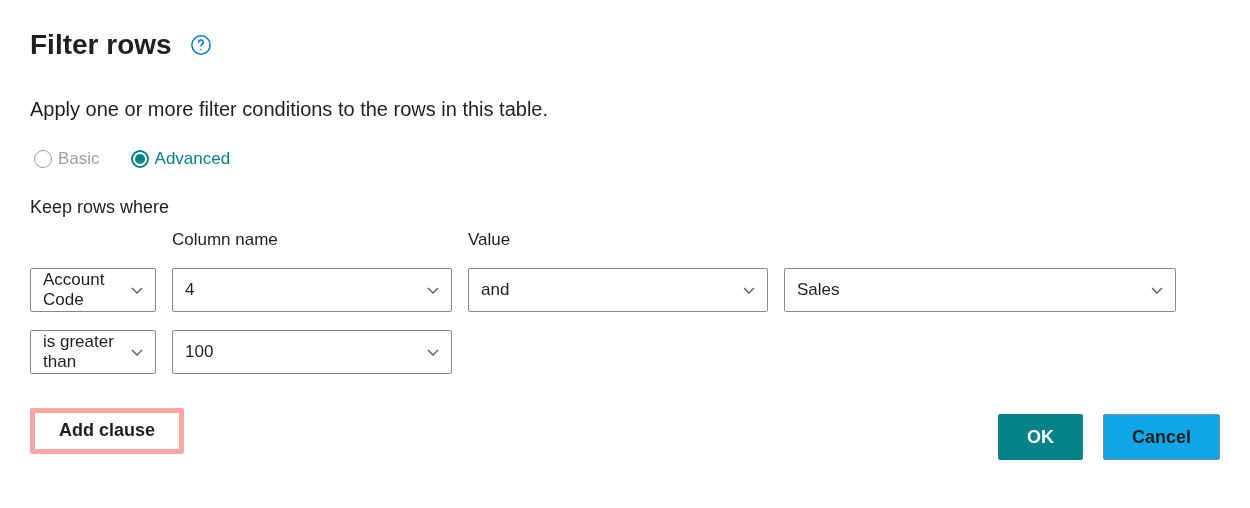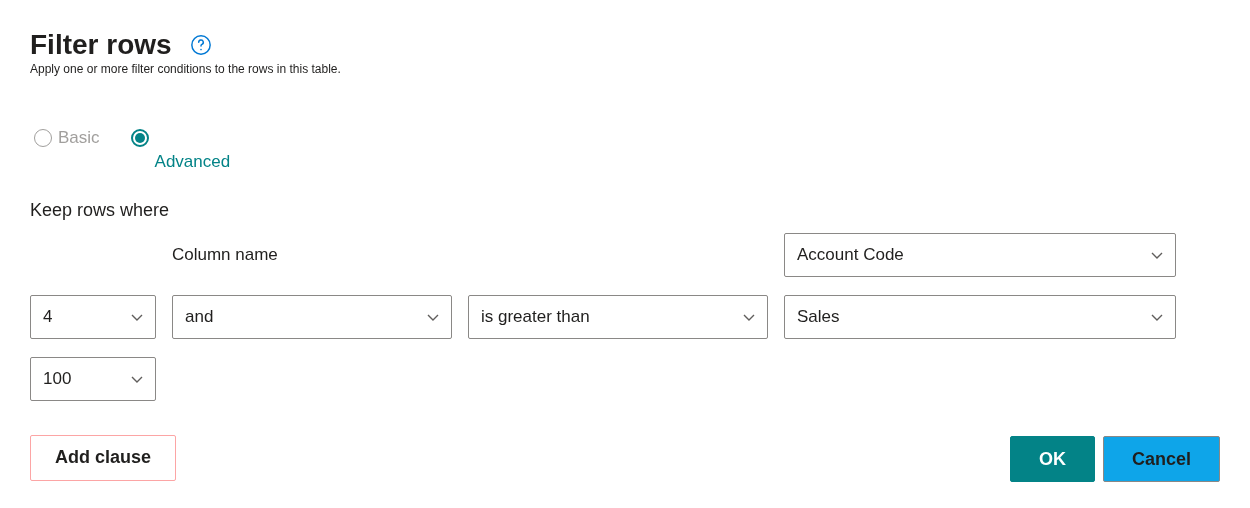--- a/index.html
+++ b/index.html
@@ -25,22 +25,23 @@
     line-height: 1.2;
   }
   .help-icon {
     color: #0078d4;
     display: flex;
     align-items: center;
     justify-content: center;
   }
 
   .subtitle {
-    font-size: 12px;
+    font-size: 20px;
     margin-bottom: 28px;
+    margin-top: 36px;
   }
 
   .mode-row {
     display: flex;
     align-items: center;
     gap: 31px;
     margin-left: 4px;
     margin-bottom: 28px;
     font-size: 17px;
   }
@@ -53,21 +54,21 @@
   .radio-outer {
     width: 18px; height: 18px;
     border-radius: 50%;
     display: flex;
     align-items: center;
     justify-content: center;
   }
   .radio-basic .radio-outer { border: 1.5px solid #a19f9d; }
   .radio-basic span.lbl { color: #a19f9d; }
   .radio-adv .radio-outer { border: 2px solid #038387; }
-  .radio-adv span.lbl { color: #038387; margin-top: 48px; }
+  .radio-adv span.lbl { color: #038387; }
   .radio-inner {
     width: 10px; height: 10px; border-radius: 50%; background: #038387;
   }
 
   .keep-rows {
     font-size: 18px;
     margin-bottom: 12px;
   }
 
   .grid {
@@ -97,35 +98,35 @@
   .chevron {
     flex: 0 0 auto;
     display: flex;
     align-items: center;
   }
 
   .add-clause {
     margin-top: 34px;
     height: 46px;
     padding: 0 24px;
-    border: 1px solid #fca5a5;
+    border: 5px solid #fca5a5;
     border-radius: 2px;
     background: #fff;
     font-size: 18px;
     font-weight: 600;
     color: #201f1e;
     cursor: pointer;
   }
 
   .footer {
     position: absolute;
     right: 30px;
-    bottom: 26px;
-    display: flex;
-    gap: 8px;
+    bottom: 48px;
+    display: flex;
+    gap: 20px;
   }
   .btn {
     height: 46px;
     padding: 0 28px;
     border-radius: 2px;
     font-size: 18px;
     font-weight: 600;
     cursor: pointer;
   }
   .btn-primary {
@@ -172,20 +173,21 @@
   </div>
 </div>
 
 <div class="keep-rows">Keep rows where</div>
 
 
 <div class="grid">
 
   <div></div>
   <div class="col-h">Column name</div>
+  <div class="col-h">Value</div>
 
   <div></div>
 
   <div class="selectbox">
     <span>Account Code</span>
     <span class="chevron">
       <svg width="16" height="16" viewBox="0 0 16 16" fill="none" stroke="#605e5c" stroke-width="1.4">
           <path d="M3 6l5 5 5-5"></path>
         </svg>
     </span>
@@ -204,30 +206,30 @@
   <div class="selectbox">
     <span>and</span>
     <span class="chevron">
       <svg width="16" height="16" viewBox="0 0 16 16" fill="none" stroke="#605e5c" stroke-width="1.4">
           <path d="M3 6l5 5 5-5"></path>
         </svg>
     </span>
   </div>
 
   <div class="selectbox">
+    <span>Sales</span>
+    <span class="chevron">
+      <svg width="16" height="16" viewBox="0 0 16 16" fill="none" stroke="#605e5c" stroke-width="1.4">
+          <path d="M3 6l5 5 5-5"></path>
+        </svg>
+    </span>
+  </div>
+
+  <div class="selectbox">
     <span>is greater than</span>
-    <span class="chevron">
-      <svg width="16" height="16" viewBox="0 0 16 16" fill="none" stroke="#605e5c" stroke-width="1.4">
-          <path d="M3 6l5 5 5-5"></path>
-        </svg>
-    </span>
-  </div>
-
-  <div class="selectbox">
-    <span>Sales</span>
     <span class="chevron">
       <svg width="16" height="16" viewBox="0 0 16 16" fill="none" stroke="#605e5c" stroke-width="1.4">
           <path d="M3 6l5 5 5-5"></path>
         </svg>
     </span>
   </div>
 
   <div class="selectbox">
     <span>100</span>
     <span class="chevron">

